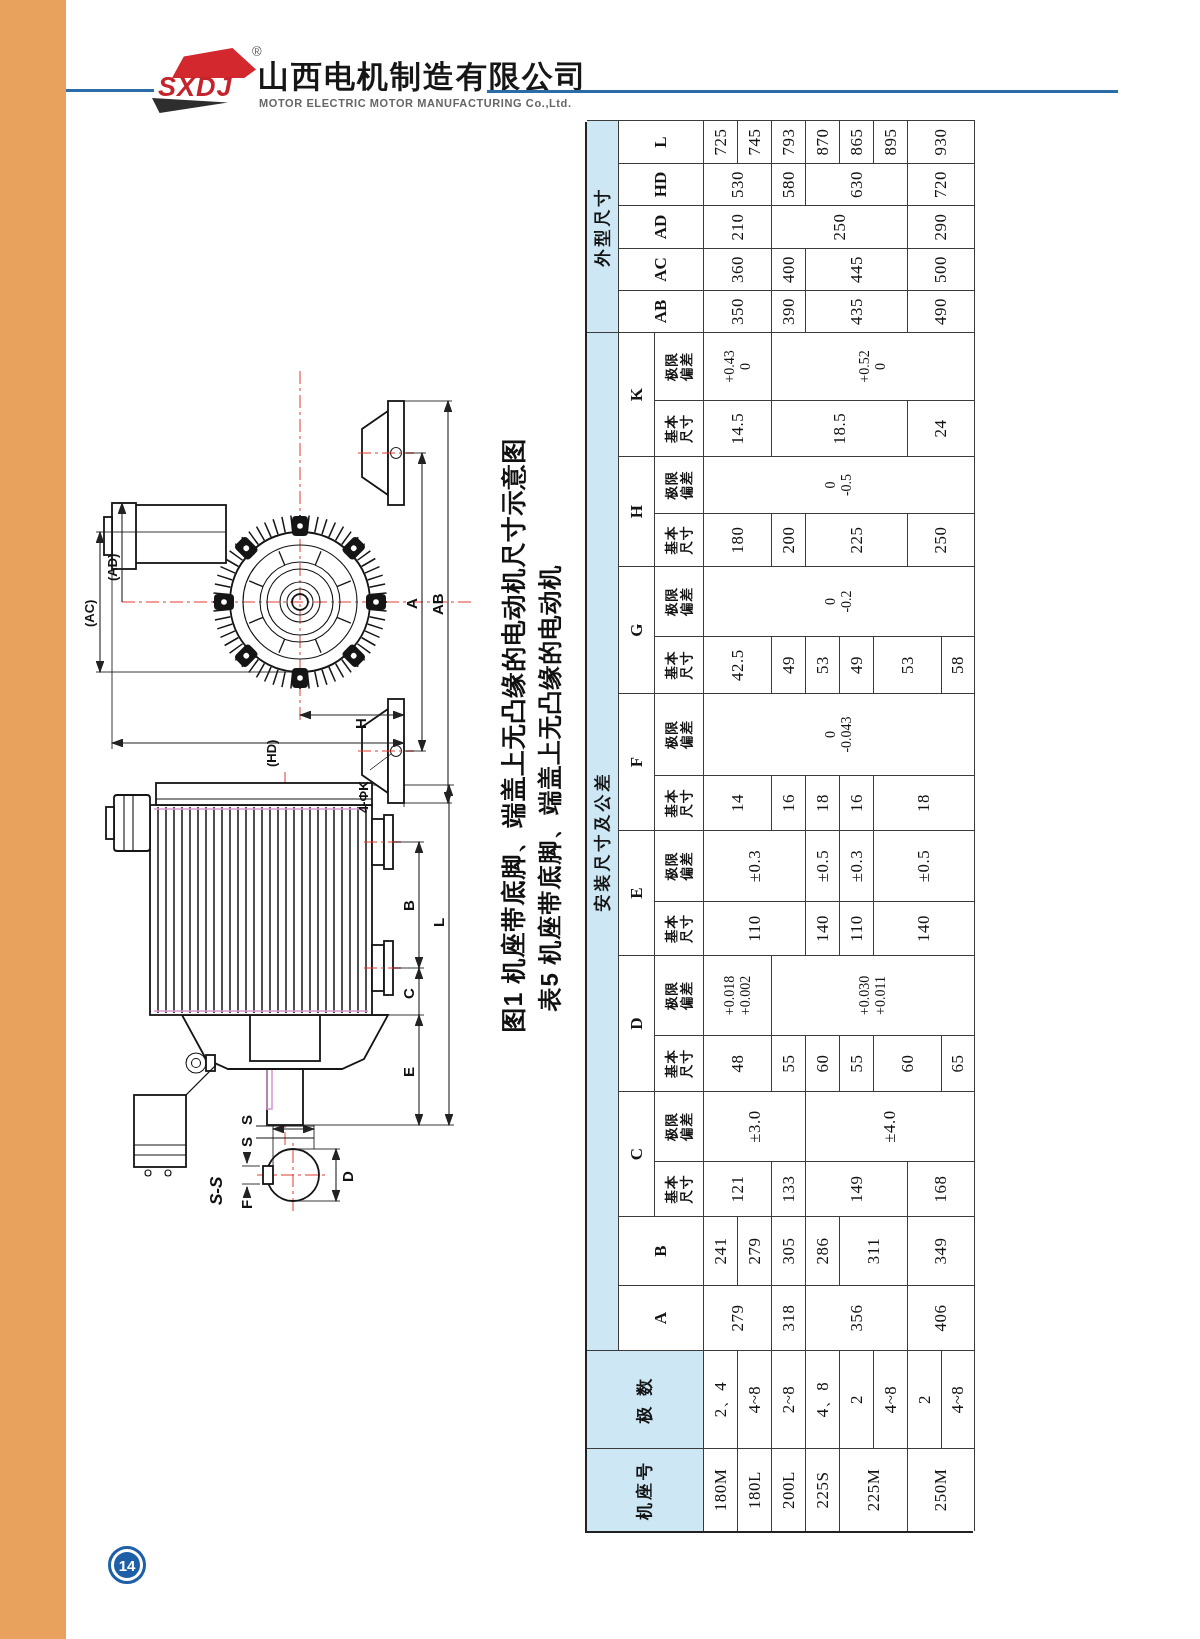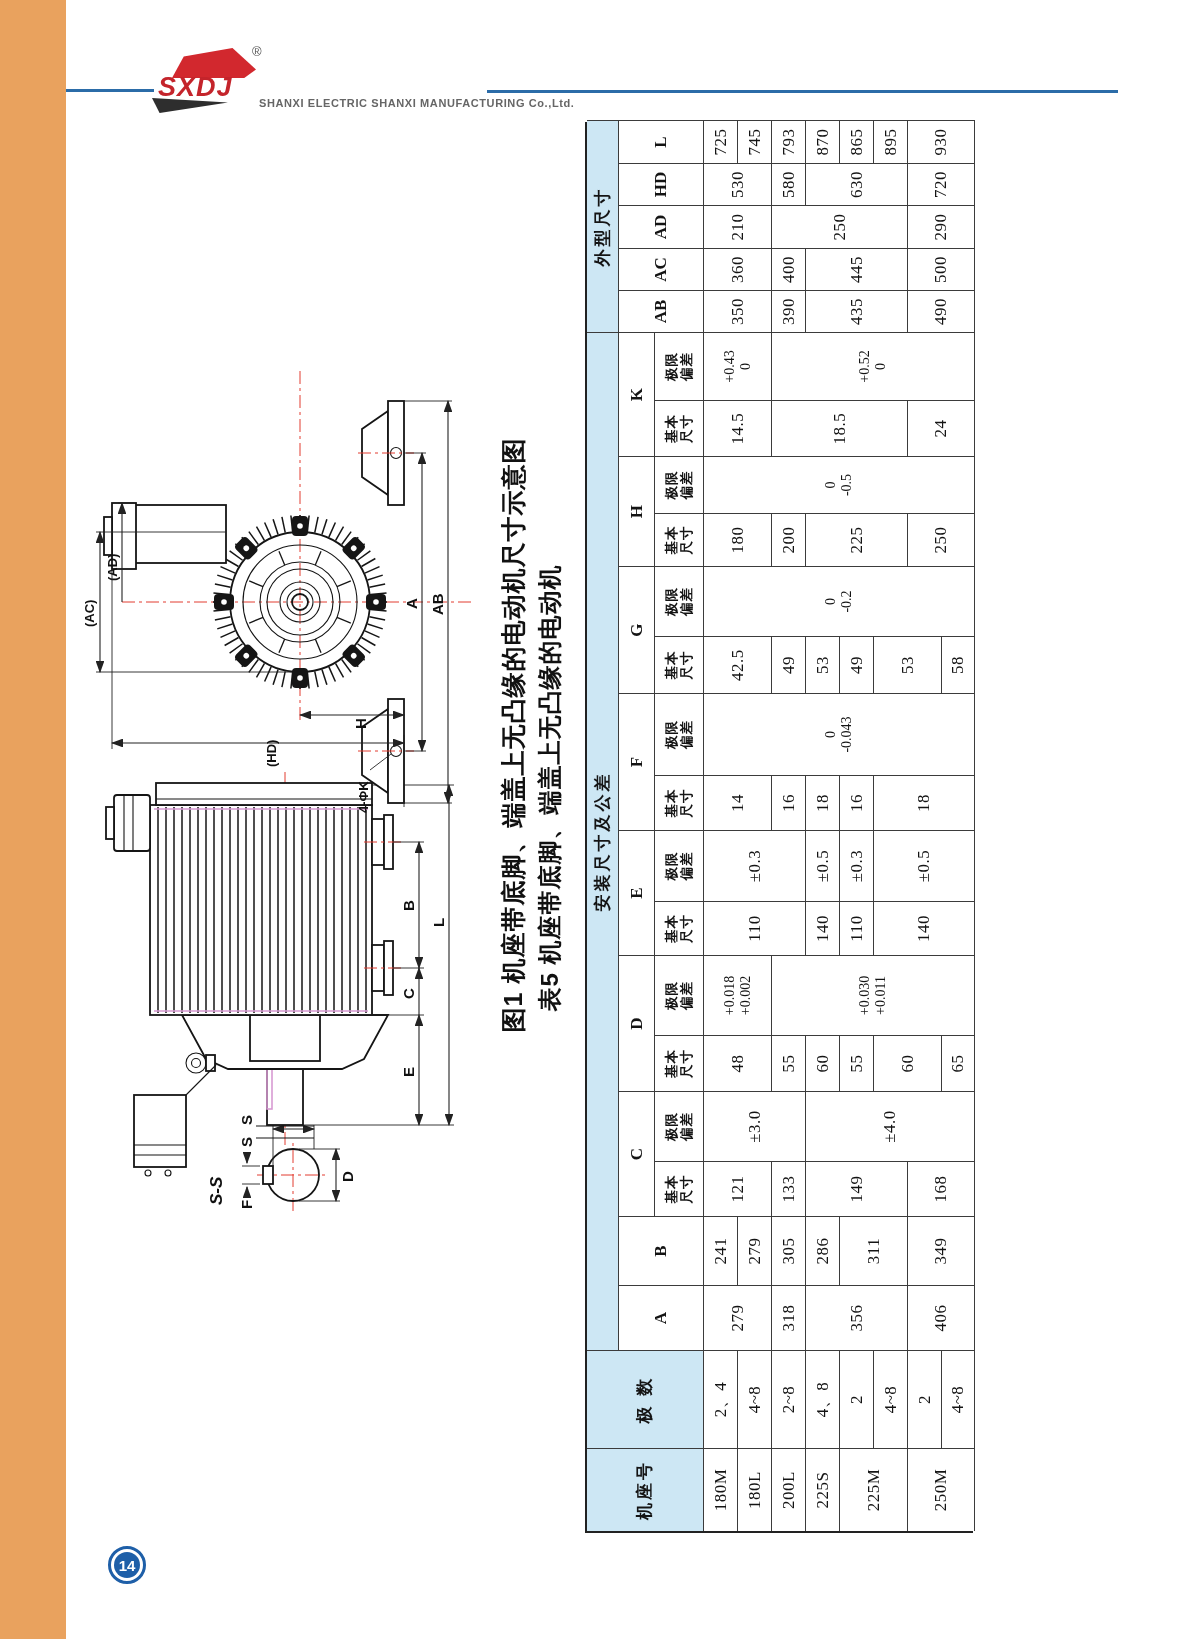--- a/index.html
+++ b/index.html
@@ -73,21 +73,22 @@
 <div class="page">
   <div class="sidebar"></div>
 
   <div class="rule rule-left"></div>
   <div class="logo">
     <div class="logo-roof"></div>
     <div class="logo-text">SXDJ</div>
     <div class="logo-swoosh"></div>
     <span class="reg">®</span>
   </div>
-  <div class="company-en">SHANXI ELECTRIC SHANXI MANUFACTURING Co.,Ltd.</div>
+  <div class="company-cn">山西电机制造有限公司</div>
+  <div class="company-en">MOTOR ELECTRIC MOTOR MANUFACTURING Co.,Ltd.</div>
   <div class="rule rule-right"></div>
 
   <div class="rot-wrap figure-wrap">
     <div class="rot figure-block">
       <svg width="1080" height="460" viewBox="0 0 1080 460">
         <defs>
           <pattern id="hatch" width="7" height="7" patternTransform="rotate(45)" patternUnits="userSpaceOnUse">
             <rect width="7" height="7" fill="#eafafe"></rect>
             <line x1="0" y1="0" x2="0" y2="7" stroke="#8ED5E8" stroke-width="2.4"></line>
           </pattern>

